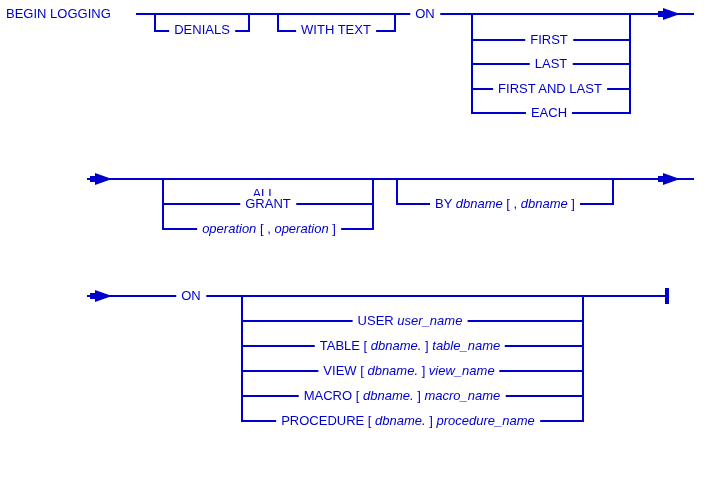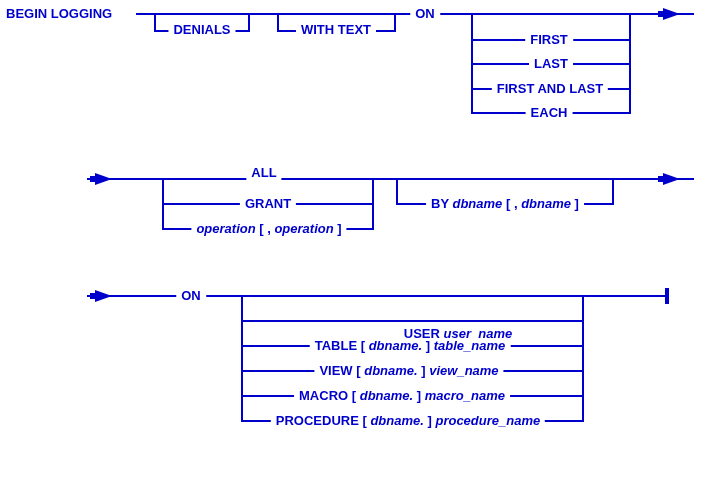--- a/index.html
+++ b/index.html
@@ -1,18 +1,18 @@
 <!DOCTYPE html>
 <html><head>
 <meta charset="utf-8">
 <style>
   html,body { margin:0; padding:0; background:#ffffff; }
   .diagram {
     position:relative; width:724px; height:484px; background:#ffffff;
-    font-family:"Liberation Sans", sans-serif; font-weight:bold; font-size:13px;
+    font-family:"Liberation Sans", sans-serif; font-weight:normal; font-size:13px;
     color:#0000CC; overflow:hidden;
   }
   .hline { position:absolute; height:2px; background:#0000CC; }
   .vline { position:absolute; width:2px; background:#0000CC; }
   .label {
     position:absolute; background:#ffffff; padding:0 5px; height:16px;
     line-height:16px; white-space:nowrap; transform:translateX(-50%);
   }
   .label.left-anchor { transform:none; padding:0 4px 0 0; }
   .var { font-style:italic; }
@@ -63,21 +63,21 @@
   <div class="arrow" style="left:663px; top:8px;"></div>
 
   <div class="hline" style="left:87px; top:178px; width:607px;"></div>
   <div class="arrow-tail" style="left:90px; top:176px;"></div>
   <div class="arrow" style="left:95px; top:173px;"></div>
 
   <div class="vline" style="left:162px; top:178px; height:52px;"></div>
   <div class="vline" style="left:372px; top:178px; height:52px;"></div>
   <div class="hline" style="left:162px; top:203px; width:212px;"></div>
   <div class="hline" style="left:162px; top:228px; width:212px;"></div>
-  <div class="label" style="left:264px; top:165px;"><span>ALL</span></div>
+  <div class="label" style="left:264px; top:186px;"><span>ALL</span></div>
   <div class="label" style="left:268px; top:196px;"><span>GRANT</span></div>
   <div class="label" style="left:269px; top:221px;"><span class="var">operation </span><span>[ , </span><span class="var">operation </span><span>]</span></div>
 
   <div class="vline" style="left:396px; top:178px; height:27px;"></div>
   <div class="vline" style="left:612px; top:178px; height:27px;"></div>
   <div class="hline" style="left:396px; top:203px; width:218px;"></div>
   <div class="label" style="left:505px; top:196px;"><span>BY </span><span class="var">dbname </span><span>[ , </span><span class="var">dbname </span><span>]</span></div>
 
   <div class="arrow-tail" style="left:658px; top:176px;"></div>
   <div class="arrow" style="left:663px; top:173px;"></div>
@@ -89,21 +89,21 @@
 
   <div class="vline" style="left:241px; top:295px; height:127px;"></div>
   <div class="vline" style="left:582px; top:295px; height:127px;"></div>
   <div class="hline" style="left:241px; top:320px; width:343px;"></div>
   <div class="hline" style="left:241px; top:345px; width:343px;"></div>
   <div class="hline" style="left:241px; top:370px; width:343px;"></div>
   <div class="hline" style="left:241px; top:395px; width:343px;"></div>
   <div class="hline" style="left:241px; top:420px; width:343px;"></div>
 
 
-  <div class="label" style="left:410px; top:326px;margin-left:48px;"><span>USER </span><span class="var">user_name</span></div>
+  <div class="label" style="left:410px; top:313px;"><span>USER </span><span class="var">user_name</span></div>
 
   <div class="label" style="left:410px; top:338px;"><span>TABLE [ </span><span class="var">dbname.</span><span> ] </span><span class="var">table_name</span></div>
 
   <div class="label" style="left:409px; top:363px;"><span>VIEW [ </span><span class="var">dbname.</span><span> ] </span><span class="var">view_name</span></div>
 
   <div class="label" style="left:402px; top:388px;"><span>MACRO [ </span><span class="var">dbname.</span><span> ] </span><span class="var">macro_name</span></div>
 
   <div class="label" style="left:408px; top:413px;"><span>PROCEDURE [ </span><span class="var">dbname.</span><span> ] </span><span class="var">procedure_name</span></div>
 
   <div class="endbar" style="left:665px; top:288px;"></div>

